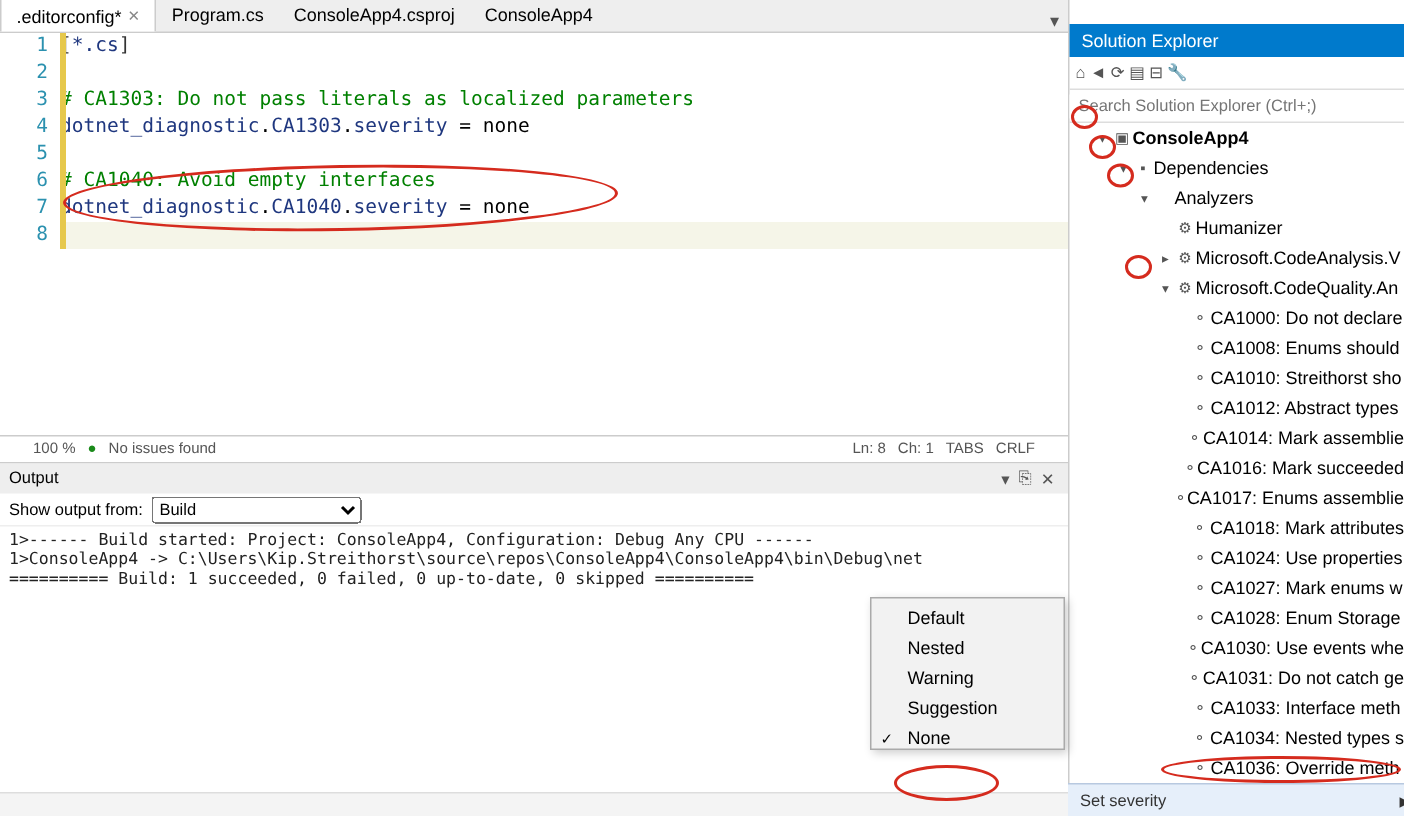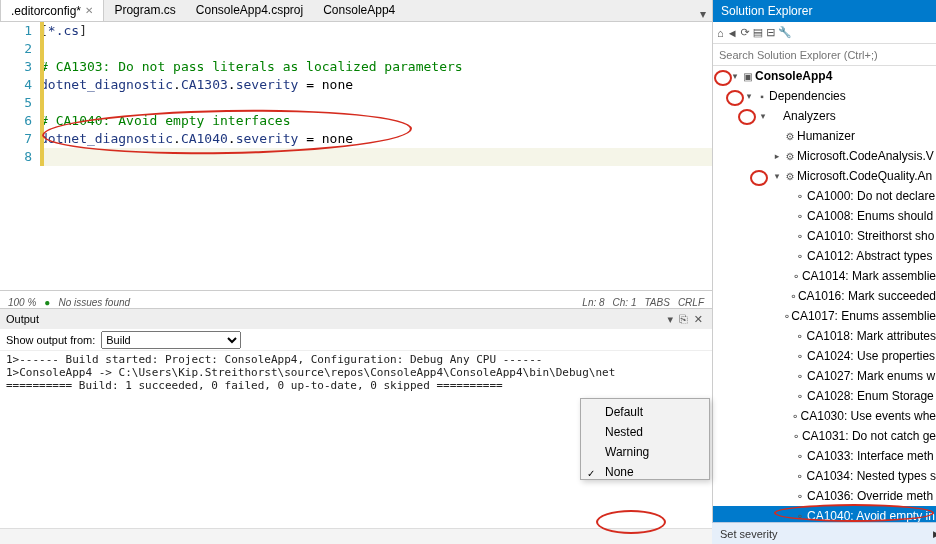--- a/index.html
+++ b/index.html
@@ -15,33 +15,33 @@
 .gutter { width: 40px; text-align: right; padding-right: 8px; color: #2b91af; user-select: none; }
 .gutter div { height: 18px; line-height: 18px; }
 .code { flex: 1; }
 .code div.line { height: 18px; line-height: 18px; white-space: pre; position: relative; }
 .code div.line.current { background: #f5f5e8; }
 .yellow-mark { position: absolute; left: 0; width: 4px; top: 0; bottom: 0; background: #e6c84c; }
 .tok-g { color: #008000; }
 .tok-n { color: #1f377f; }
 .tok-p { color: #333; }
 .tok-s { color: #1f377f; }
-.status-bar { height: 18px; border-top: 1px solid #ccc; display: flex; align-items: flex-end; font-size: 10px; color: #555; padding: 0 8px; gap: 8px; font-style: italic; }
+.status-bar { height: 18px; border-top: 1px solid #ccc; display: flex; align-items: center; font-size: 10px; color: #555; padding: 0 22px; gap: 8px; }
 .status-bar .sp { flex: 1; }
 .output-panel { border-top: 1px solid #ccc; display: flex; flex-direction: column; flex: 1; }
 .output-header { height: 20px; display: flex; align-items: center; padding: 0 6px; background: #eee; font-size: 11px; }
 .output-header .sp { flex: 1; }
 .output-header .ctl { padding: 0 3px; color: #555; cursor: pointer; }
 .output-controls { height: 22px; display: flex; align-items: center; padding: 0 6px; font-size: 11px; border-bottom: 1px solid #eee; gap: 6px; }
 .output-controls select { font-size: 11px; width: 140px; height: 18px; }
 .output-text { flex: 1; font-family: Consolas, monospace; font-size: 11px; padding: 2px 6px; color: #222; white-space: pre-wrap; overflow: hidden; }
 .scroll-h { height: 16px; border-top: 1px solid #ddd; background: #f4f4f4; }
 
 .solution-panel { position: absolute; left: 712px; top: 0; width: 224px; height: 544px; border-left: 1px solid #ccc; display: flex; flex-direction: column; background: #fff; }
-.sol-title { height: 22px; background: #007acc; color: #fff; display: flex; align-items: center; padding: 0 8px; font-size: 12px; }
+.sol-title { height: 22px; background: #007acc; color: #fff; display: flex; align-items: center; padding: 0 8px; font-size: 12px; margin-top: 16px; }
 .sol-toolbar { height: 22px; border-bottom: 1px solid #ddd; display: flex; align-items: center; padding: 0 4px; gap: 3px; color: #555; }
 .sol-toolbar span { font-size: 11px; cursor: pointer; }
 .sol-search { height: 22px; border-bottom: 1px solid #ddd; display: flex; align-items: center; }
 .sol-search input { border: none; flex: 1; padding: 2px 6px; font-size: 11px; color: #888; outline: none; }
 .tree { flex: 1; overflow: hidden; font-size: 12px; }
 .tree-row { height: 20px; display: flex; align-items: center; white-space: nowrap; padding-left: 4px; cursor: pointer; }
 .tree-row .exp { width: 12px; color: #555; font-size: 9px; display: inline-block; text-align: center; }
 .tree-row .icon { width: 14px; display: inline-block; text-align: center; font-size: 10px; color: #555; }
 .tree-row.selected { background: #007acc; color: #fff; }
 .ind-1 { padding-left: 16px; }
@@ -281,20 +281,23 @@
     <div class="item">
       <span>Default</span>
     </div>
     <div class="item">
       <span>Nested</span>
     </div>
     <div class="item">
       <span>Warning</span>
     </div>
     <div class="item">
+      <span>Suggestion</span>
+    </div>
+    <div class="item">
       <span class="check">✓</span>
       <span>None</span>
     </div>
   </div>
 
 <div class="oval" style="left:42px; top:110px; width:370px; height:44px; transform:rotate(-1deg);"></div>
 <div class="oval" style="left:714px; top:70px; width:18px; height:16px;"></div>
 <div class="oval" style="left:726px; top:90px; width:18px; height:16px;"></div>
 <div class="oval" style="left:738px; top:109px; width:18px; height:16px;"></div>
 <div class="oval" style="left:750px; top:170px; width:18px; height:16px;"></div>

